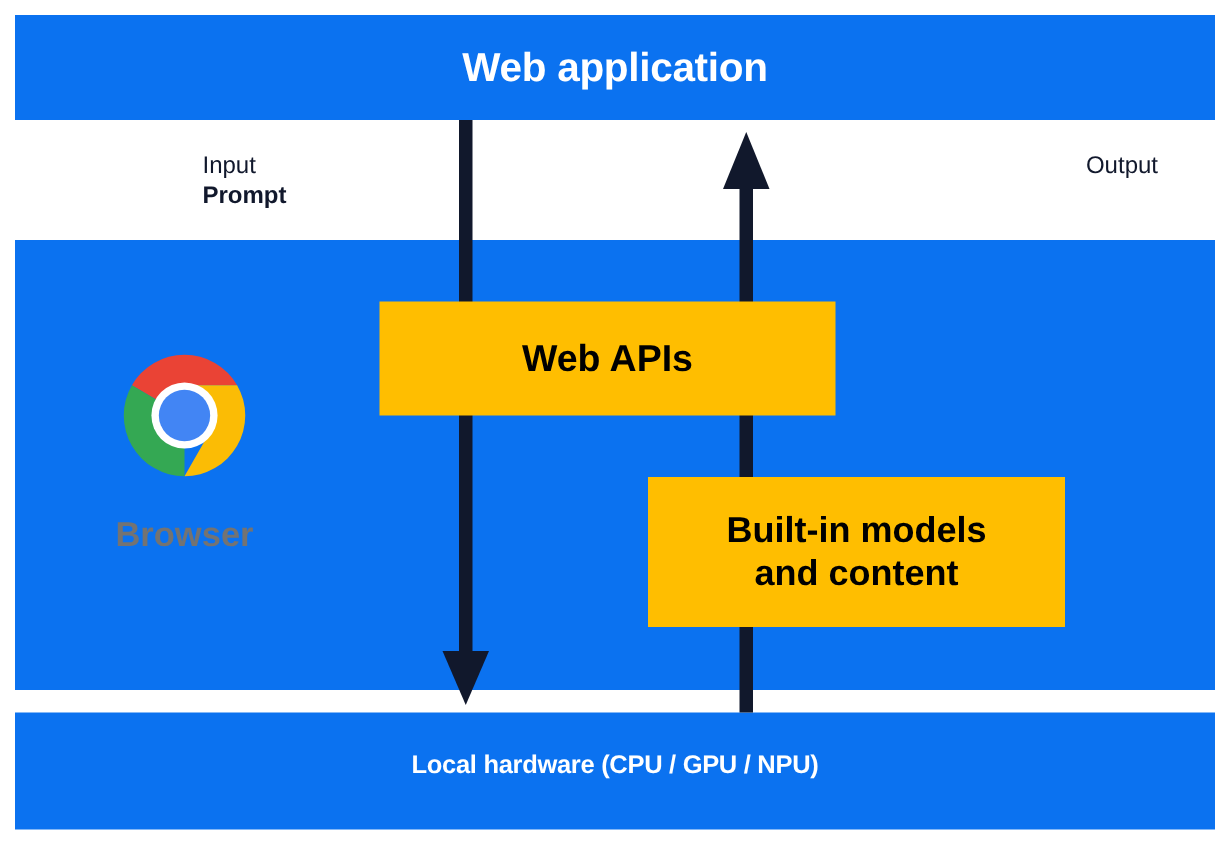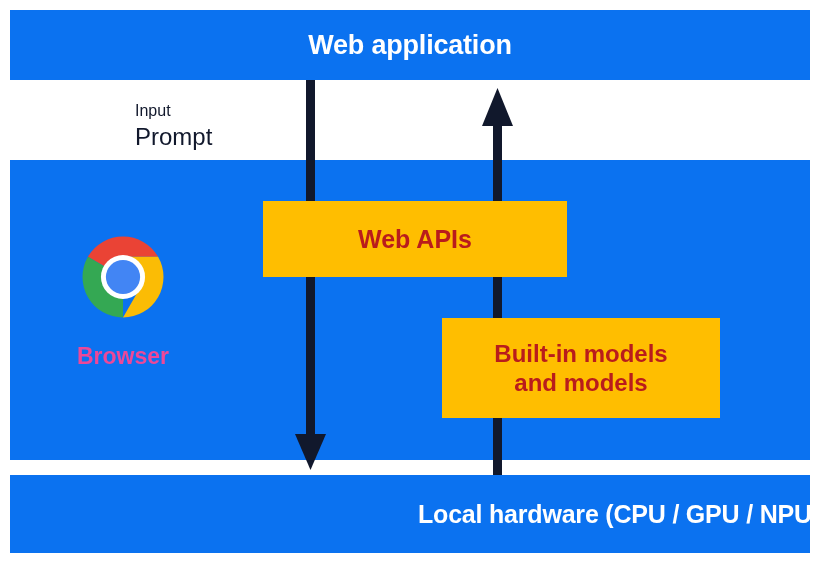--- a/index.html
+++ b/index.html
@@ -51,46 +51,44 @@
     color: #ffffff;
     font-weight: bold;
     letter-spacing: -0.2px;
   }
   #web-application-title {
     top: 30px;
     font-size: 27px;
   }
   #local-hardware-title {
     top: 500px;
-    font-size: 25px;
-    text-align: right;
+    font-size: 17px;
   }
 
   
   .arrow-layer {
     position: absolute;
     left: 0;
     top: 0;
     width: 820px;
     height: 566px;
     pointer-events: none;
   }
 
   
   .amber-box {
     position: absolute;
     background: #ffbe00;
-    color: #b91c1c;
+    color: #000000;
     font-weight: bold;
     display: flex;
     align-items: center;
     justify-content: center;
     text-align: center;
     line-height: 1.22;
-    margin-left: 10px;
   }
   #web-apis-box {
     left: 253px;
     top: 201px;
     width: 304px;
     height: 76px;
     font-size: 25px;
   }
   #builtin-models-box {
     left: 432px;
@@ -106,22 +104,22 @@
     color: #11182c;
   }
   .annotation .small {
     display: block;
     font-size: 16px;
     font-weight: normal;
     line-height: 1.25;
   }
   .annotation .big {
     display: block;
-    font-size: 24px;
-    font-weight: normal;
+    font-size: 16px;
+    font-weight: bold;
     line-height: 1.3;
   }
   #input-annotation {
     left: 111px;
     top: 101px;
     text-align: left;
     margin-left: 24px;
   }
   #output-annotation {
     right: 48px;
@@ -136,21 +134,21 @@
     top: 232px;
     width: 90px;
     height: 90px;
   }
   #browser-label {
     position: absolute;
     left: 43px;
     top: 343px;
     width: 160px;
     text-align: center;
-    color: #ec4899;
+    color: #737373;
     font-size: 23px;
     font-weight: bold;
   }
 </style>
 </head>
 <body>
 
 <div id="canvas">
 
   <div class="band" id="band-web-application"></div>
@@ -191,25 +189,26 @@
     </g>
   </svg>
 
   <div class="amber-box" id="web-apis-box">
     <span>Web APIs</span>
   </div>
 
   <div class="amber-box" id="builtin-models-box">
     <span>
       <span>Built-in models</span><br>
-      <span>and models</span>
+      <span>and content</span>
     </span>
   </div>
 
   <div class="annotation" id="input-annotation">
     <span class="small">Input</span>
     <span class="big">Prompt</span>
   </div>
 
   <div class="annotation" id="output-annotation">
+    <span class="small">Output</span>
   </div>
 
 </div>
 
 </body></html>

